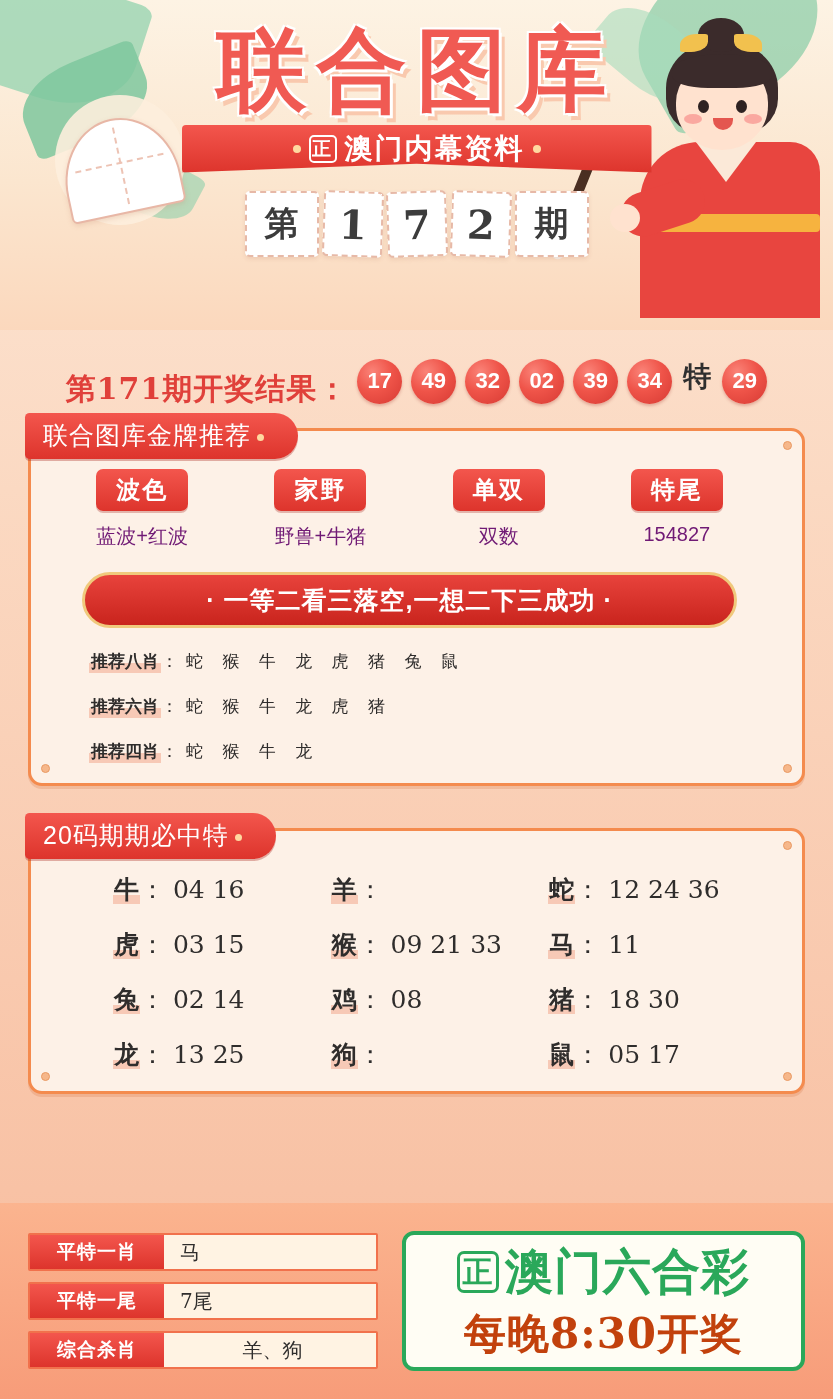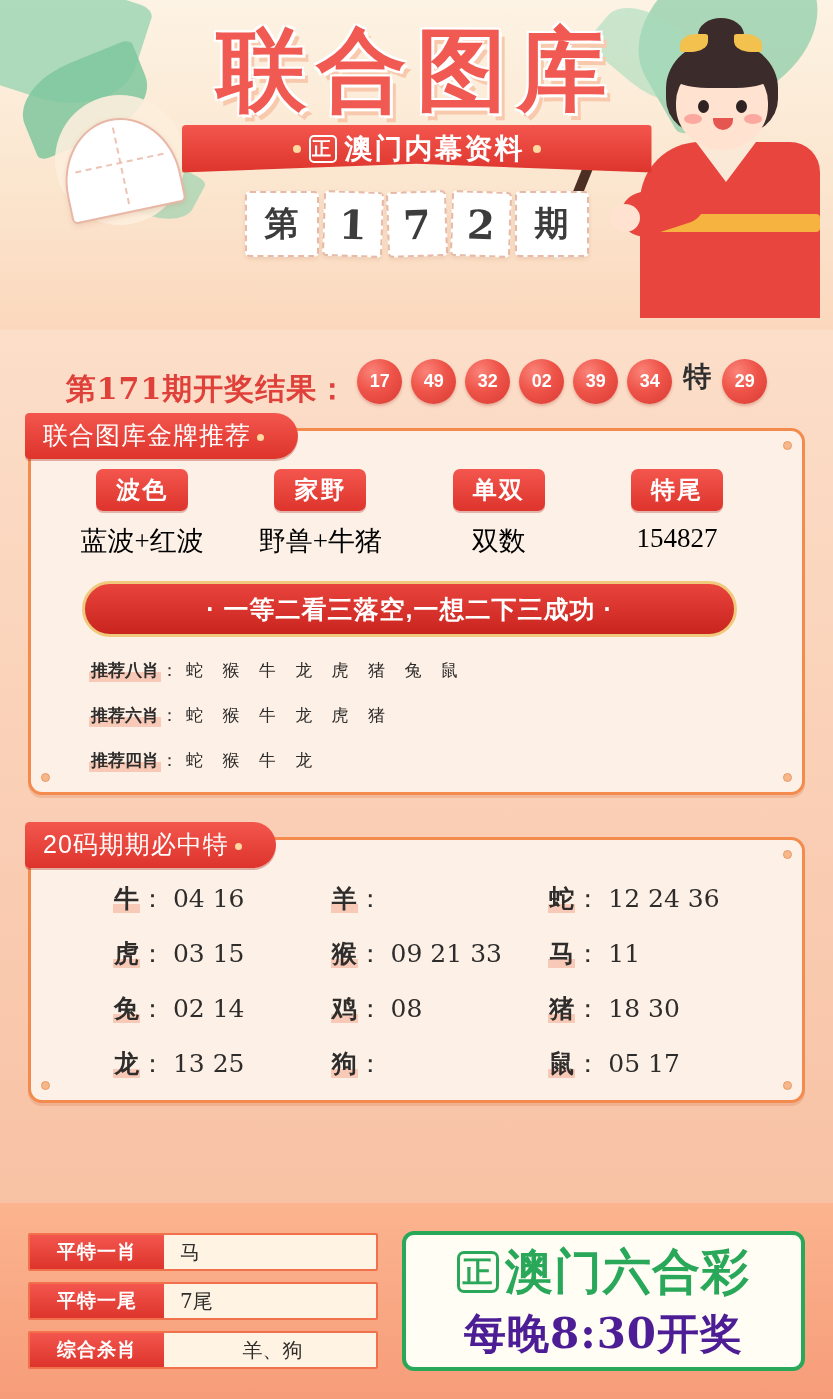--- a/index.html
+++ b/index.html
@@ -162,21 +162,21 @@
   }
   .result-label {
     font-size: 30px; font-weight: bold; color: #e0403a;
     font-family: "DejaVu Serif","Liberation Serif",serif;
     letter-spacing: 1px;
     margin-top: 25px;
   }
   .ball {
     width: 45px; height: 45px; border-radius: 50%;
     background: radial-gradient(circle at 34% 28%, #fa8378 0%, #ef5449 45%, #d73a33 100%);
-    color: #fff; font-size: 18px; font-weight: bold;
+    color: #fff; font-size: 22px; font-weight: bold;
     display: flex; align-items: center; justify-content: center;
     box-shadow: 0 2px 3px rgba(170,60,50,.3);
     margin-top: 8px;
   }
   .result-te { font-size: 28px; font-weight: bold; color:#2f2f2f; margin: 0 2px;}
 
   
   .panel {
     position: relative;
     margin: 8px 28px 0 28px;
@@ -215,22 +215,22 @@
   .tag-pill {
     display: inline-block;
     background: linear-gradient(180deg,#f3564d,#dd342c);
     color:#fff; font-size: 24px; font-weight: bold;
     padding: 5px 20px; border-radius: 7px;
     letter-spacing: 2px;
     box-shadow: 0 2px 0 rgba(170,40,32,.3);
   }
   .tag-val {
     margin-top: 12px;
-    font-size: 27px; color: #000000;
-    font-family: Liberation Serif, serif;
+    font-size: 20px; color: #701a75;
+    font-family: Liberation Sans, sans-serif;
   }
 
   .slogan-wrap {
     position: relative;
     margin: 22px auto 4px auto;
     width: 92%;
     height: 56px;
   }
   .slogan {
     position: absolute; inset: 0;
@@ -332,21 +332,21 @@
     color:#2aa85a; font-size: 48px; font-weight: bold;
     font-family: "DejaVu Serif","Liberation Serif",serif;
     letter-spacing: 1px;
   }
   .fr-badge {
     display:inline-flex; align-items:center; justify-content:center;
     width: 42px; height: 42px; border: 3px solid #2aa85a; border-radius: 7px;
     font-size: 30px; font-weight: bold; line-height: 1;
   }
   .fr-line2 {
-    color:#4c1d95; font-size: 42px; font-weight: bold;
+    color:#c2410c; font-size: 42px; font-weight: bold;
     font-family: "DejaVu Serif","Liberation Serif",serif;
     letter-spacing: 1px;
   }
 </style>
 </head>
 <body>
 
 <div class="header">
   <div class="hdr-leaf leaf-a"></div>
   <div class="hdr-leaf leaf-b"></div>

